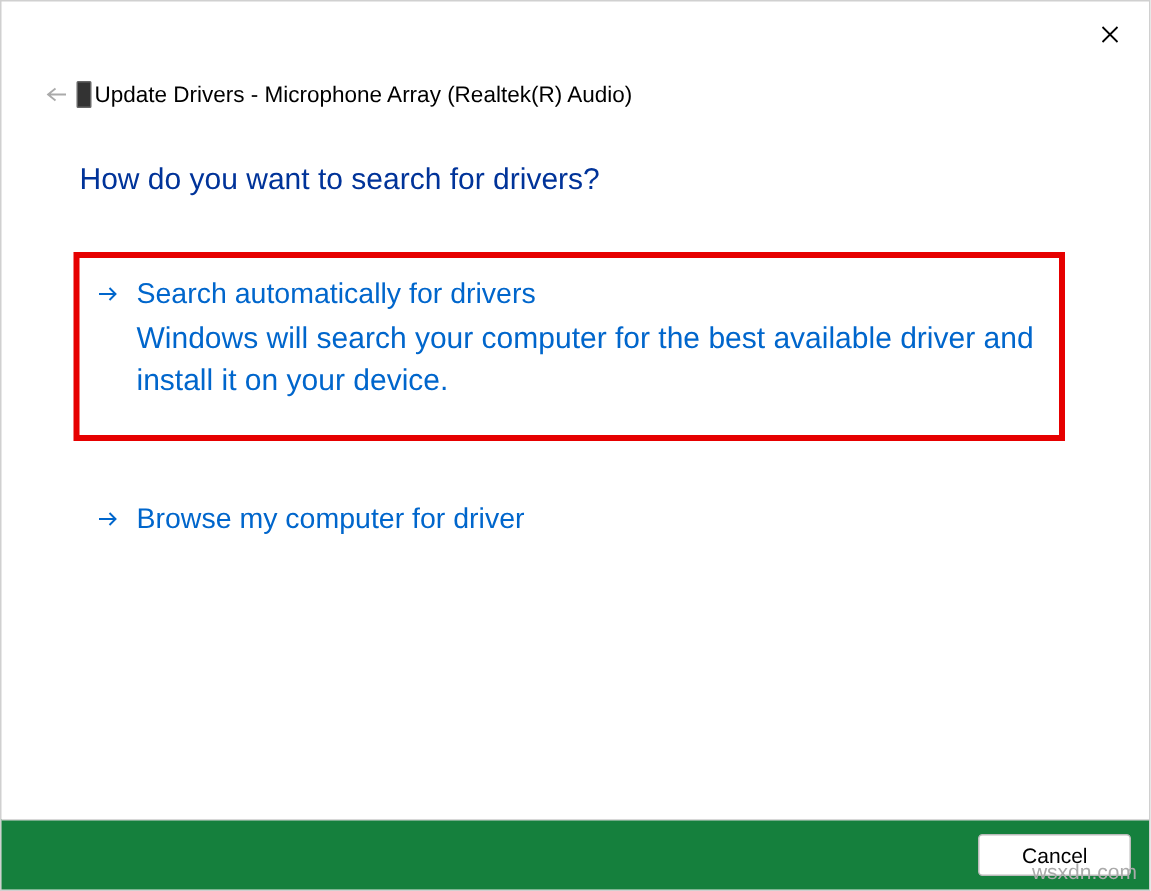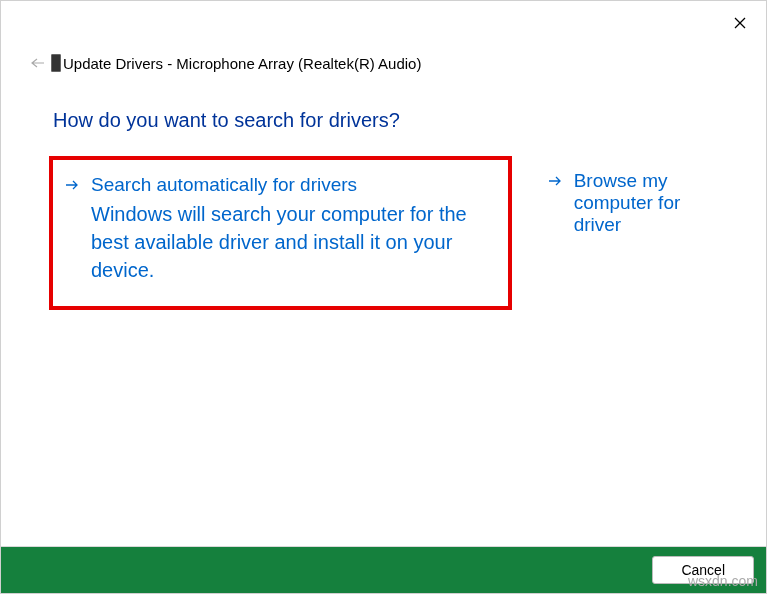--- a/index.html
+++ b/index.html
@@ -64,25 +64,25 @@
     .content {
       position: absolute;
       top: 108px;
       left: 52px;
       right: 60px;
     }
     .heading {
       font-size: 20px;
       color: #003399;
       font-weight: 400;
-      margin-bottom: 24px;
+      margin-bottom: 36px;
     }
     .options {
       display: flex;
-      flex-direction: row;
+      flex-direction: column;
       gap: 28px;
     }
     .option {
       padding: 14px 12px 18px 12px;
       cursor: pointer;
       display: flex;
       align-items: flex-start;
       gap: 12px;
     }
     .option.highlighted {

